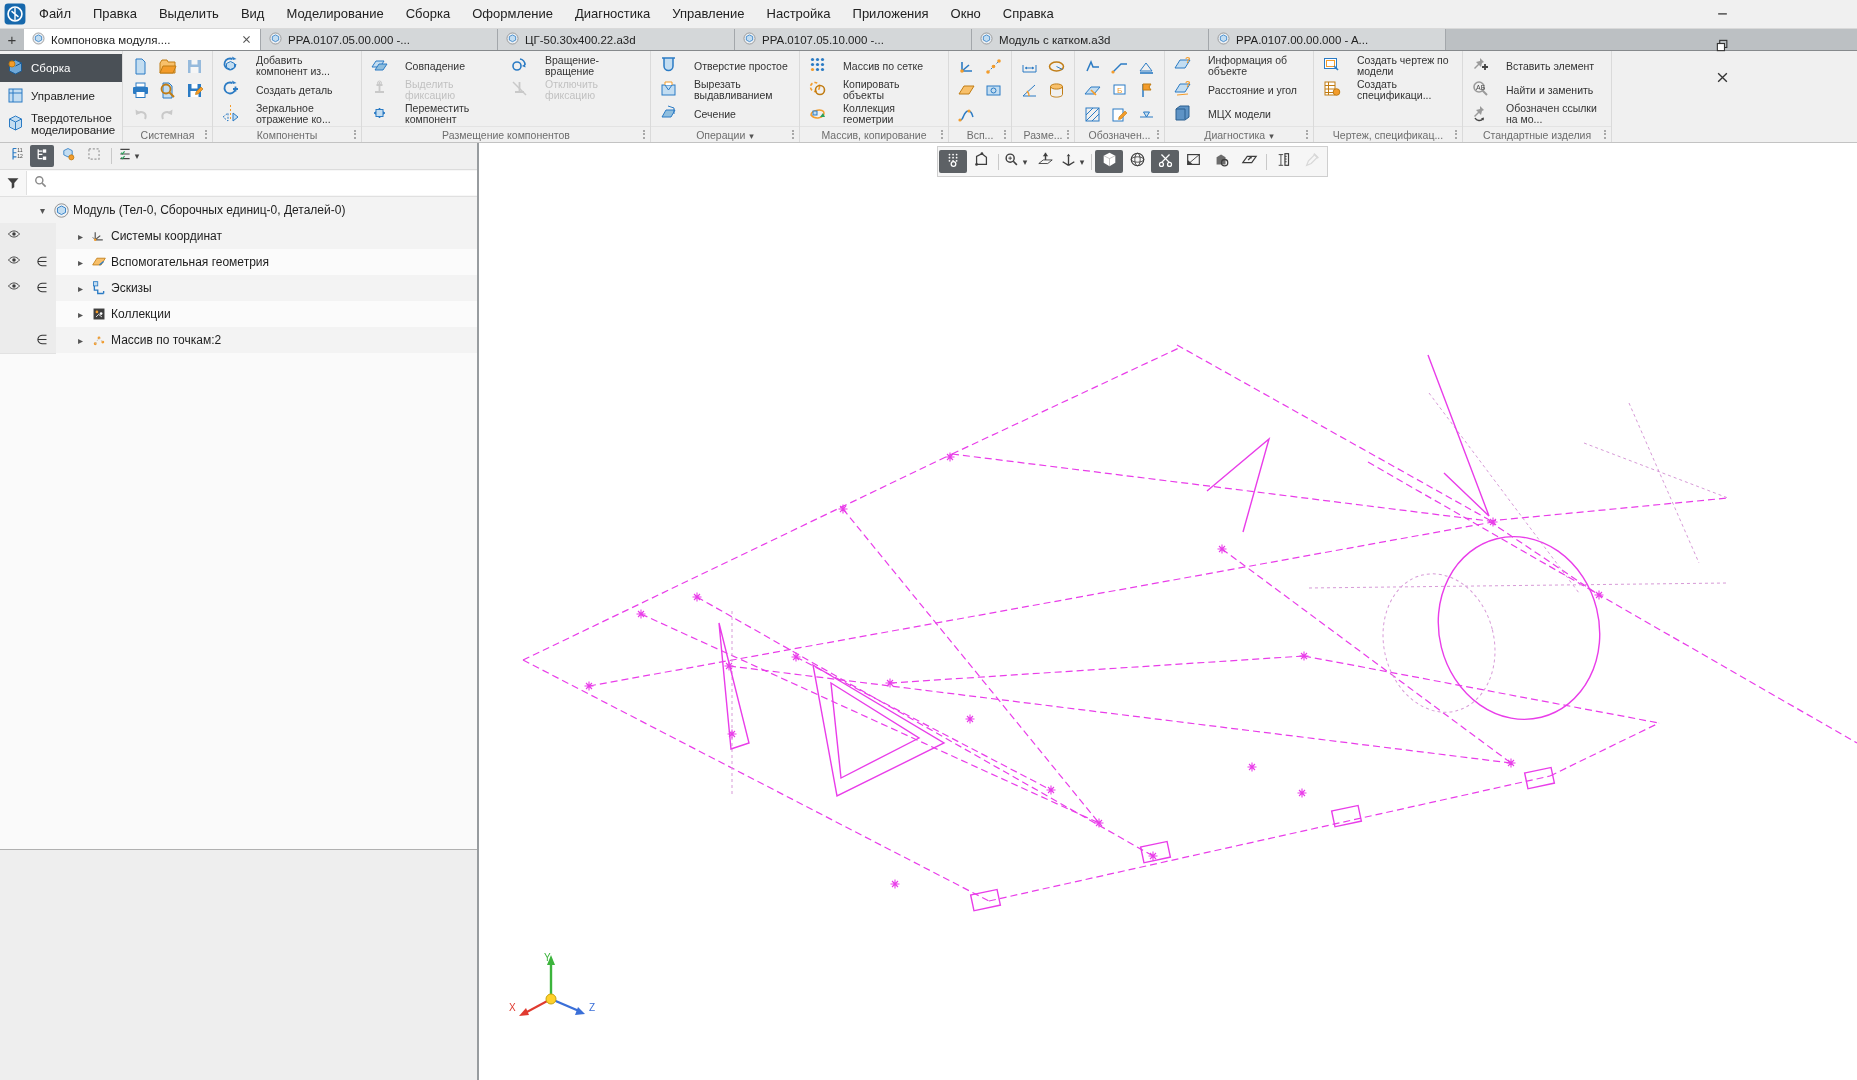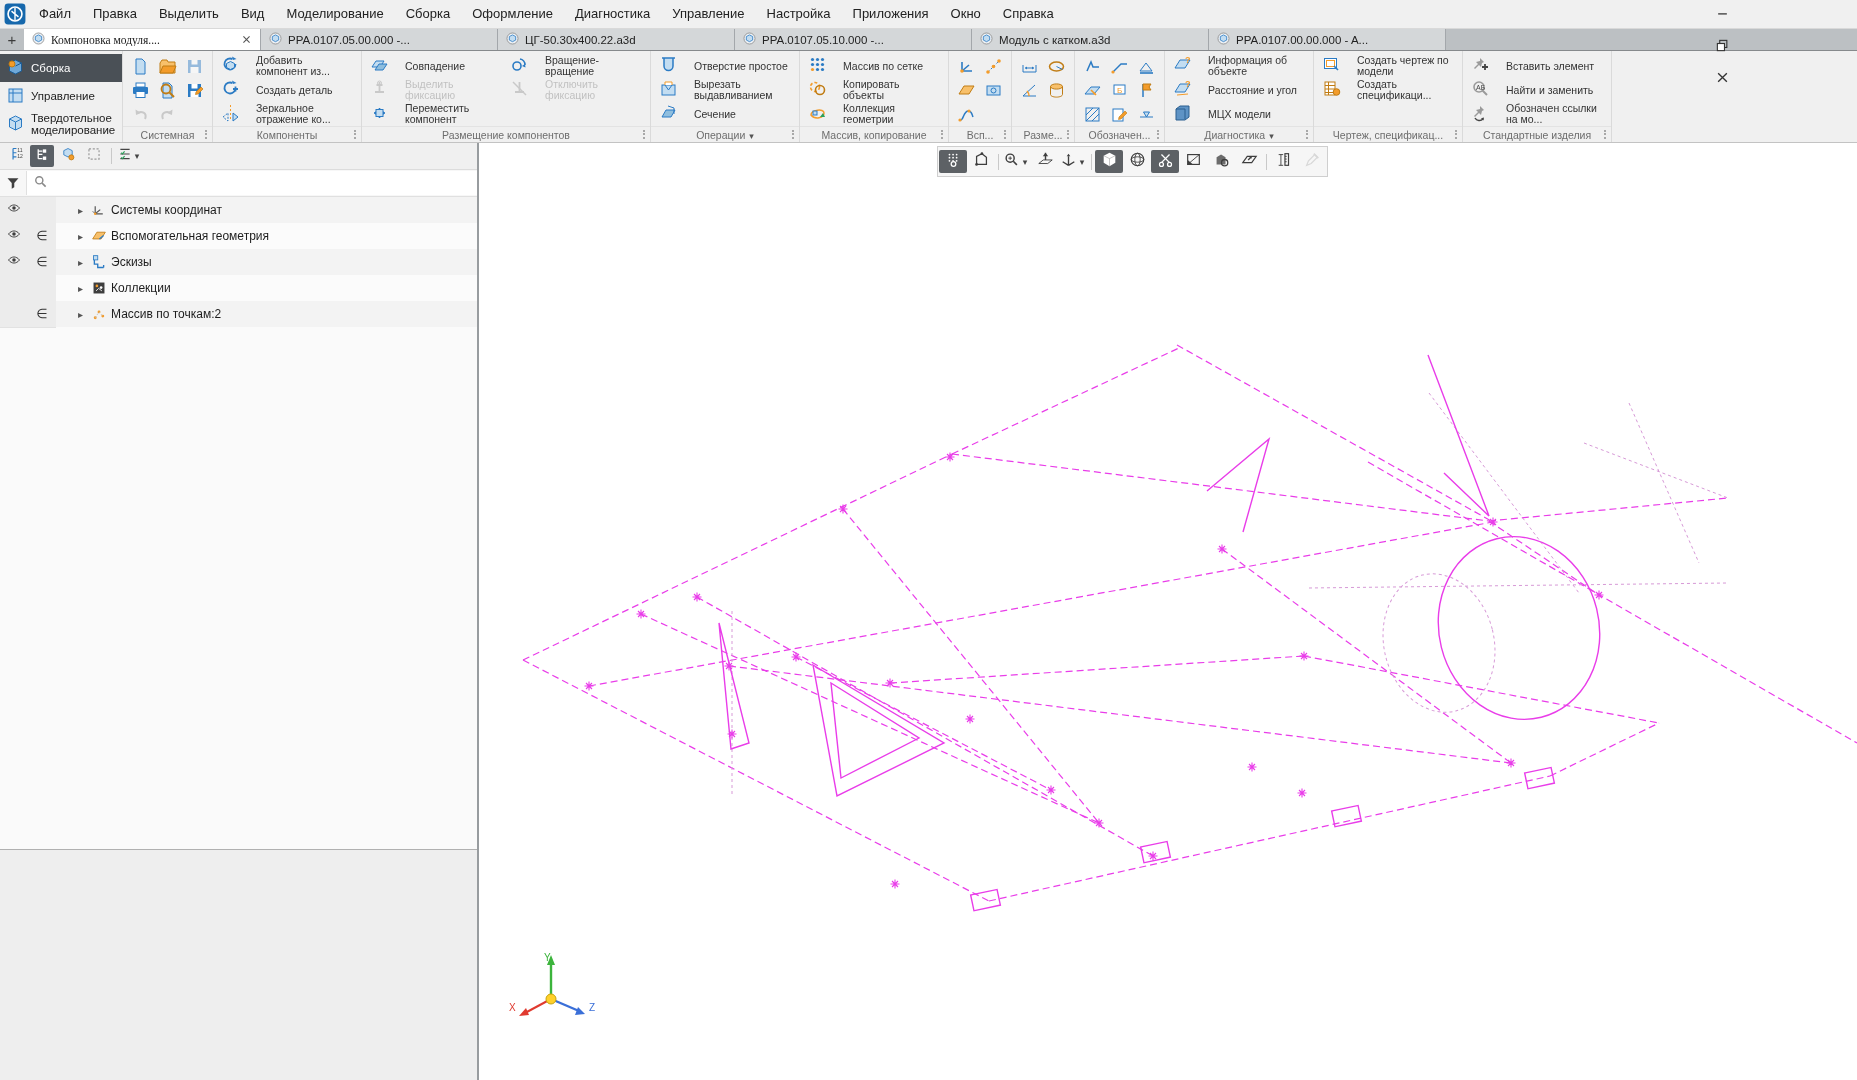--- a/index.html
+++ b/index.html
@@ -19,21 +19,21 @@
     font-family:"Liberation Sans",sans-serif;}
   .cmd-search input::placeholder{color:#9a9a9a;}
   .winbtn{width:32px;height:24px;display:flex;align-items:center;justify-content:center;}
 
   
   .tabbar{height:21px;background:#bcc0c3;display:flex;align-items:stretch;border-bottom:1px solid #86898c;}
   .newtab{width:24px;display:flex;align-items:center;justify-content:center;color:#3b3b3b;}
   .newtab::before{content:"+";font-size:15px;line-height:1;}
   .doc-tab{width:222px;display:flex;align-items:center;gap:5px;padding:0 7px;background:#d4d7d9;
     border-right:1px solid #a3a7ab;font-size:11.5px;color:#222;white-space:nowrap;overflow:hidden;}
-  .doc-tab.active{background:#ffffff;font-family:Liberation Serif, serif;}
+  .doc-tab.active{background:#ffffff;}
   .doc-tab .tlabel{overflow:hidden;text-overflow:ellipsis;}
   .tclose{margin-left:auto;display:flex;align-items:center;}
 
   
   .ribbon{height:91px;background:#f0f0f0;display:flex;border-bottom:1px solid #c3c3c3;}
   .mode-col{width:122px;display:flex;flex-direction:column;padding-top:3px;flex:none;}
   .mode-tab{display:flex;align-items:center;gap:6px;min-height:26px;padding:1px 4px 1px 6px;font-size:11.5px;color:#222;}
   .mode-tab .mlabel{line-height:12px;}
   .mode-tab.active{background:#4a5056;color:#fff;}
   #ribbon-groups{flex:1;display:flex;overflow:hidden;}
@@ -743,20 +743,30 @@
         <div class="tree-search">
           <span><svg width="15" height="15" viewBox="0 0 19 19">
                 <circle cx="8" cy="8" r="4.5" fill="none" stroke="#8a8a8a" stroke-width="1.8"></circle>
                 <line x1="11.5" y1="11.5" x2="16" y2="16" stroke="#8a8a8a" stroke-width="2"></line>
               </svg></span>
           <input type="text" value="" style="">
         </div>
       </div>
 
       <div class="tree">
+        <div class="trow root-row">
+          <span class="exp open"></span>
+          <span class="ticon">
+              <svg width="17" height="17" viewBox="0 0 19 19">
+                <circle cx="9.5" cy="9.5" r="7.5" fill="#eef2f6" stroke="#888"></circle>
+                <path d="M9.5 4.5l4.5 2.2v5L9.5 14 5 11.7v-5z" fill="#c3ddf1" stroke="#2b7bc4"></path>
+              </svg>
+            </span>
+          <span>Модуль (Тел-0, Сборочных единиц-0, Деталей-0)</span>
+        </div>
         <div id="tree-items">
 
         <div class="trow">
               <span class="gut">
                 <span><svg width="14" height="14" viewBox="0 0 19 19">
                     <path d="M2 9.5C6.5 4 12.5 4 17 9.5 12.5 15 6.5 15 2 9.5z" fill="none" stroke="#3f3f3f" stroke-width="1.3"></path>
                     <circle cx="9.5" cy="9.5" r="2.4" fill="#3f3f3f"></circle>
                   </svg></span>
               </span>
               <span class="gut"></span>

